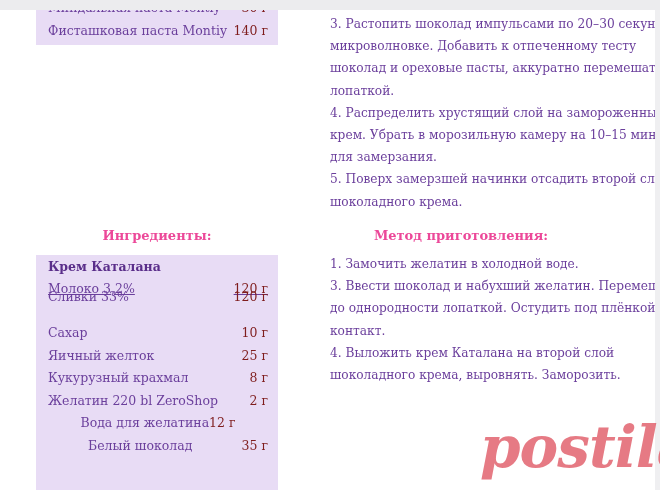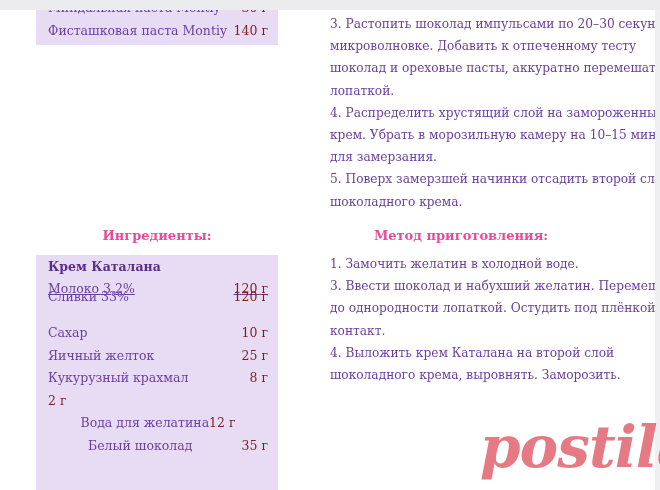--- a/index.html
+++ b/index.html
@@ -94,20 +94,21 @@
   </div>
   <div class="row" style="top:91px;">
     <span class="name">Яичный желток</span>
     <span class="qty">25 г</span>
   </div>
   <div class="row" style="top:113px;">
     <span class="name">Кукурузный крахмал</span>
     <span class="qty">8 г</span>
   </div>
   <div class="row" style="top:136px;">
+    <span class="name">Желатин 220 bl ZeroShop</span>
     <span class="qty">2 г</span>
   </div>
   <div class="row" style="top:158px;justify-content:center;">
     <span class="name">Вода для желатина</span>
     <span class="qty">12 г</span>
   </div>
   <div class="row" style="top:181px;margin-left:40px;">
     <span class="name">Белый шоколад</span>
     <span class="qty">35 г</span>
   </div>

